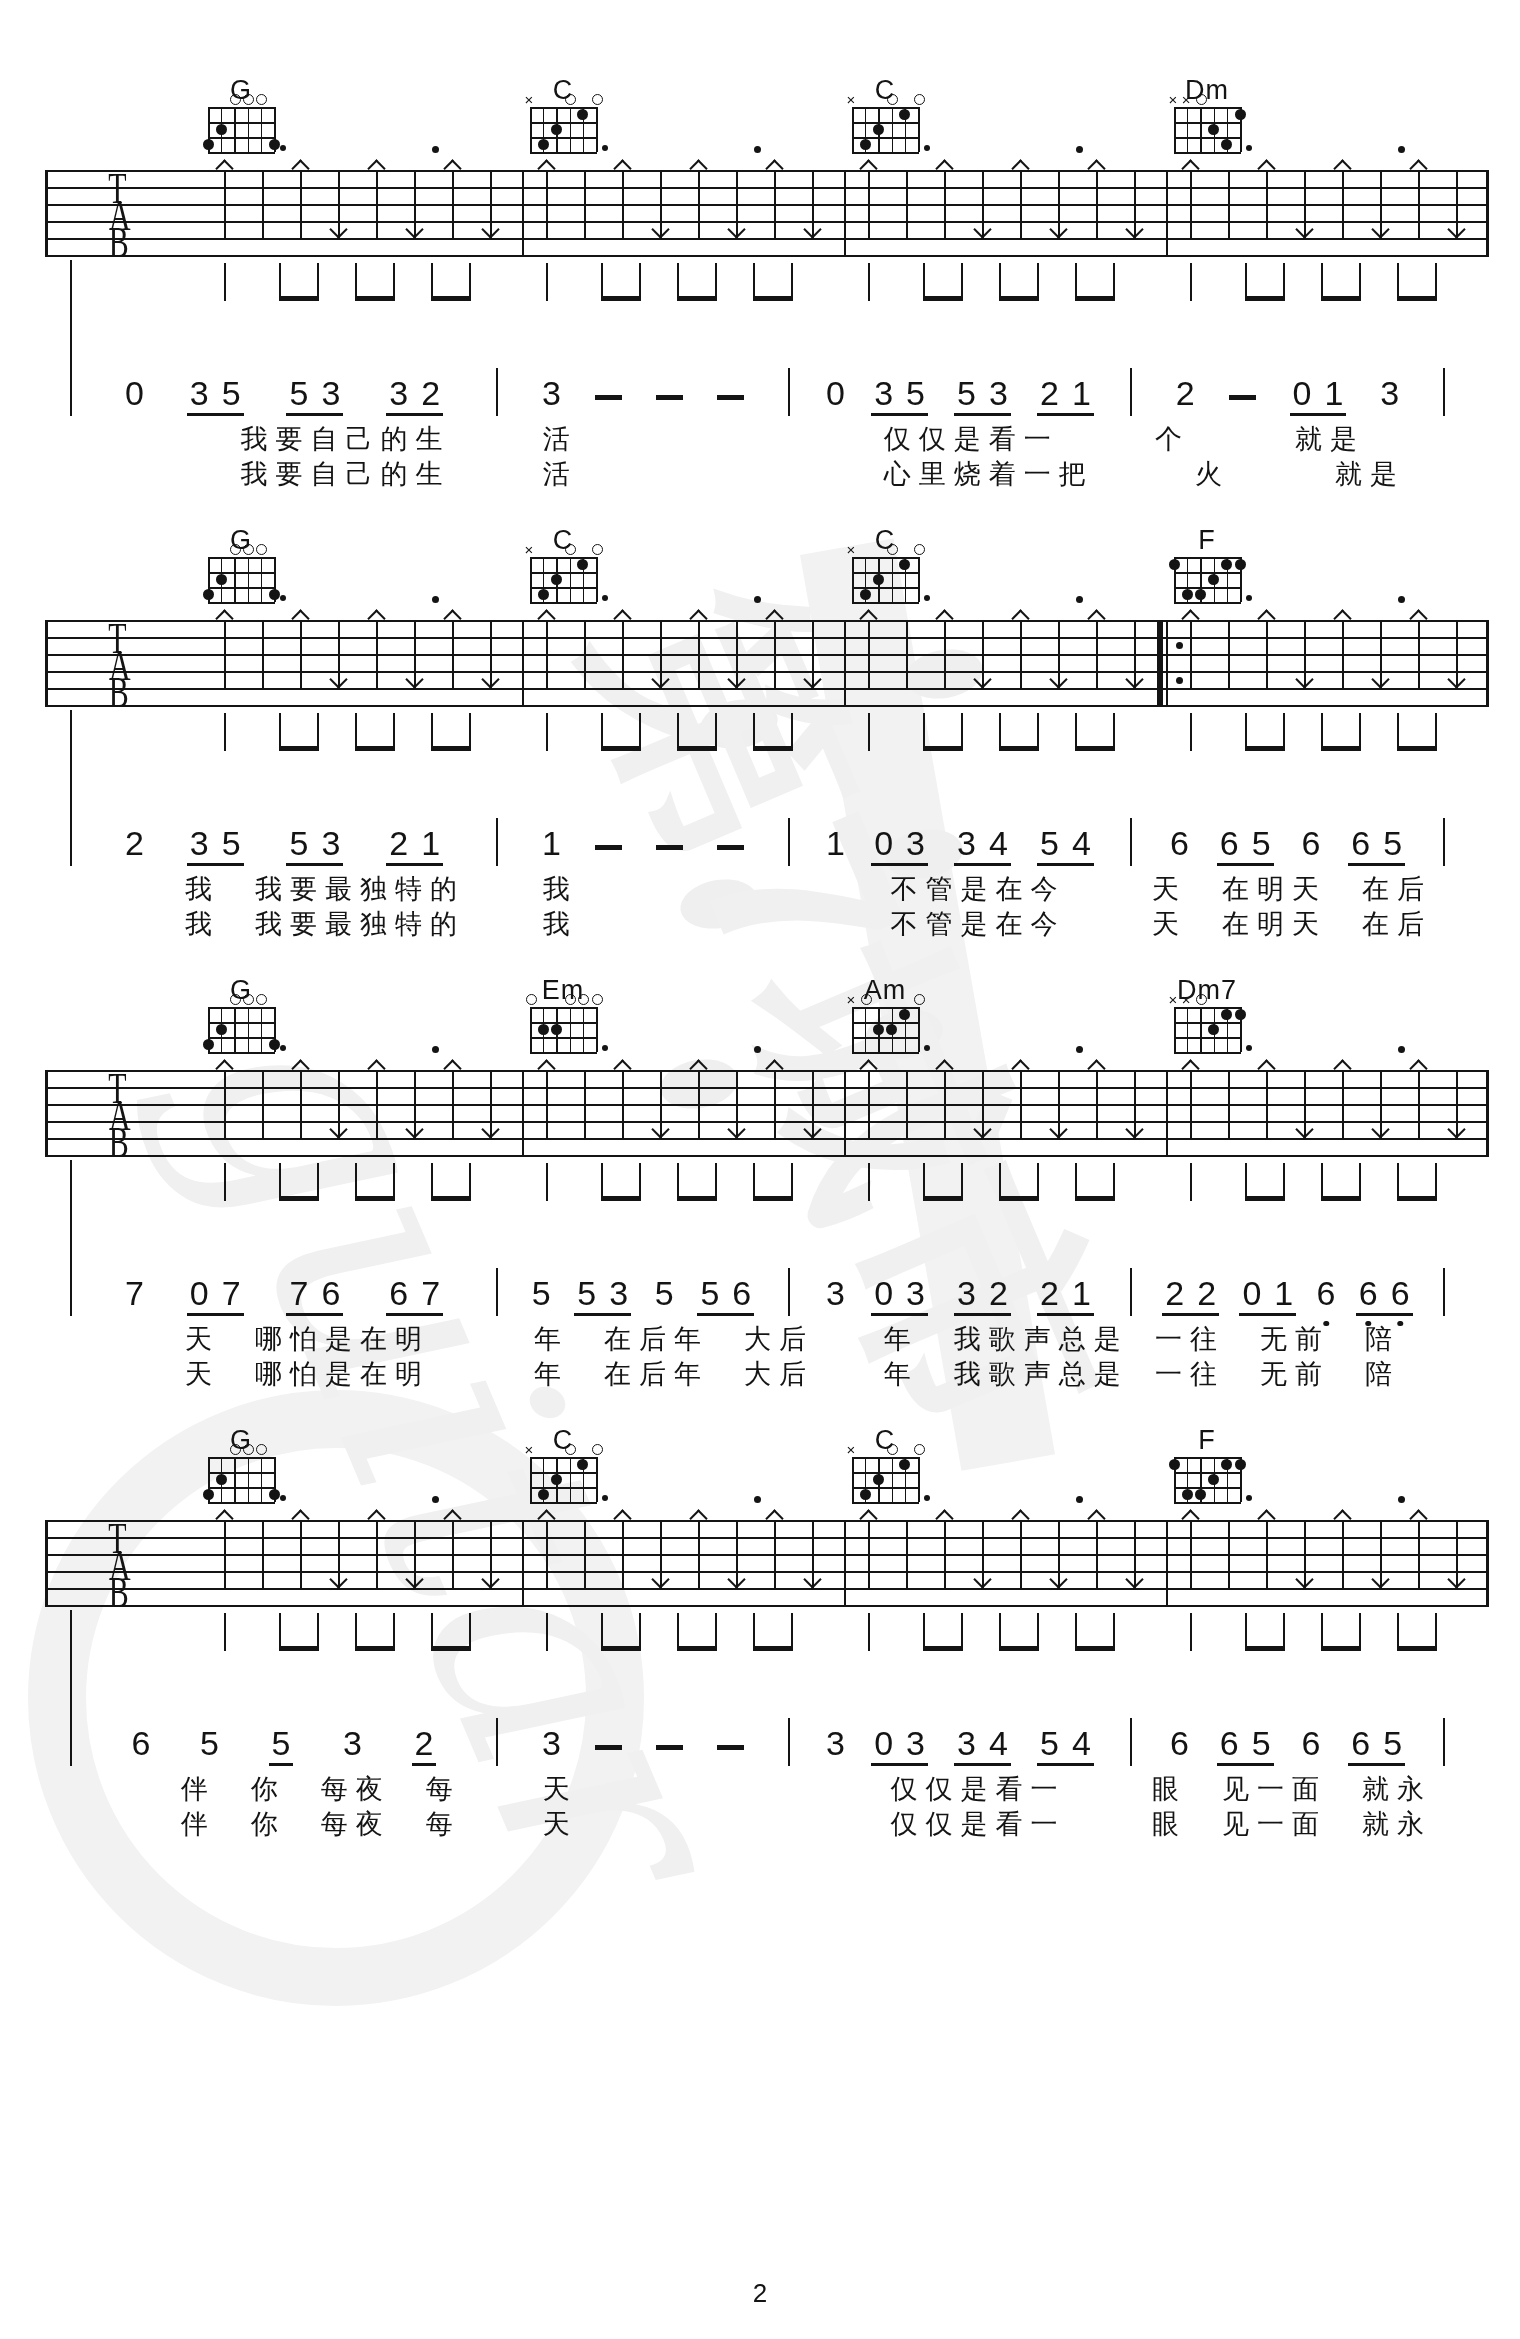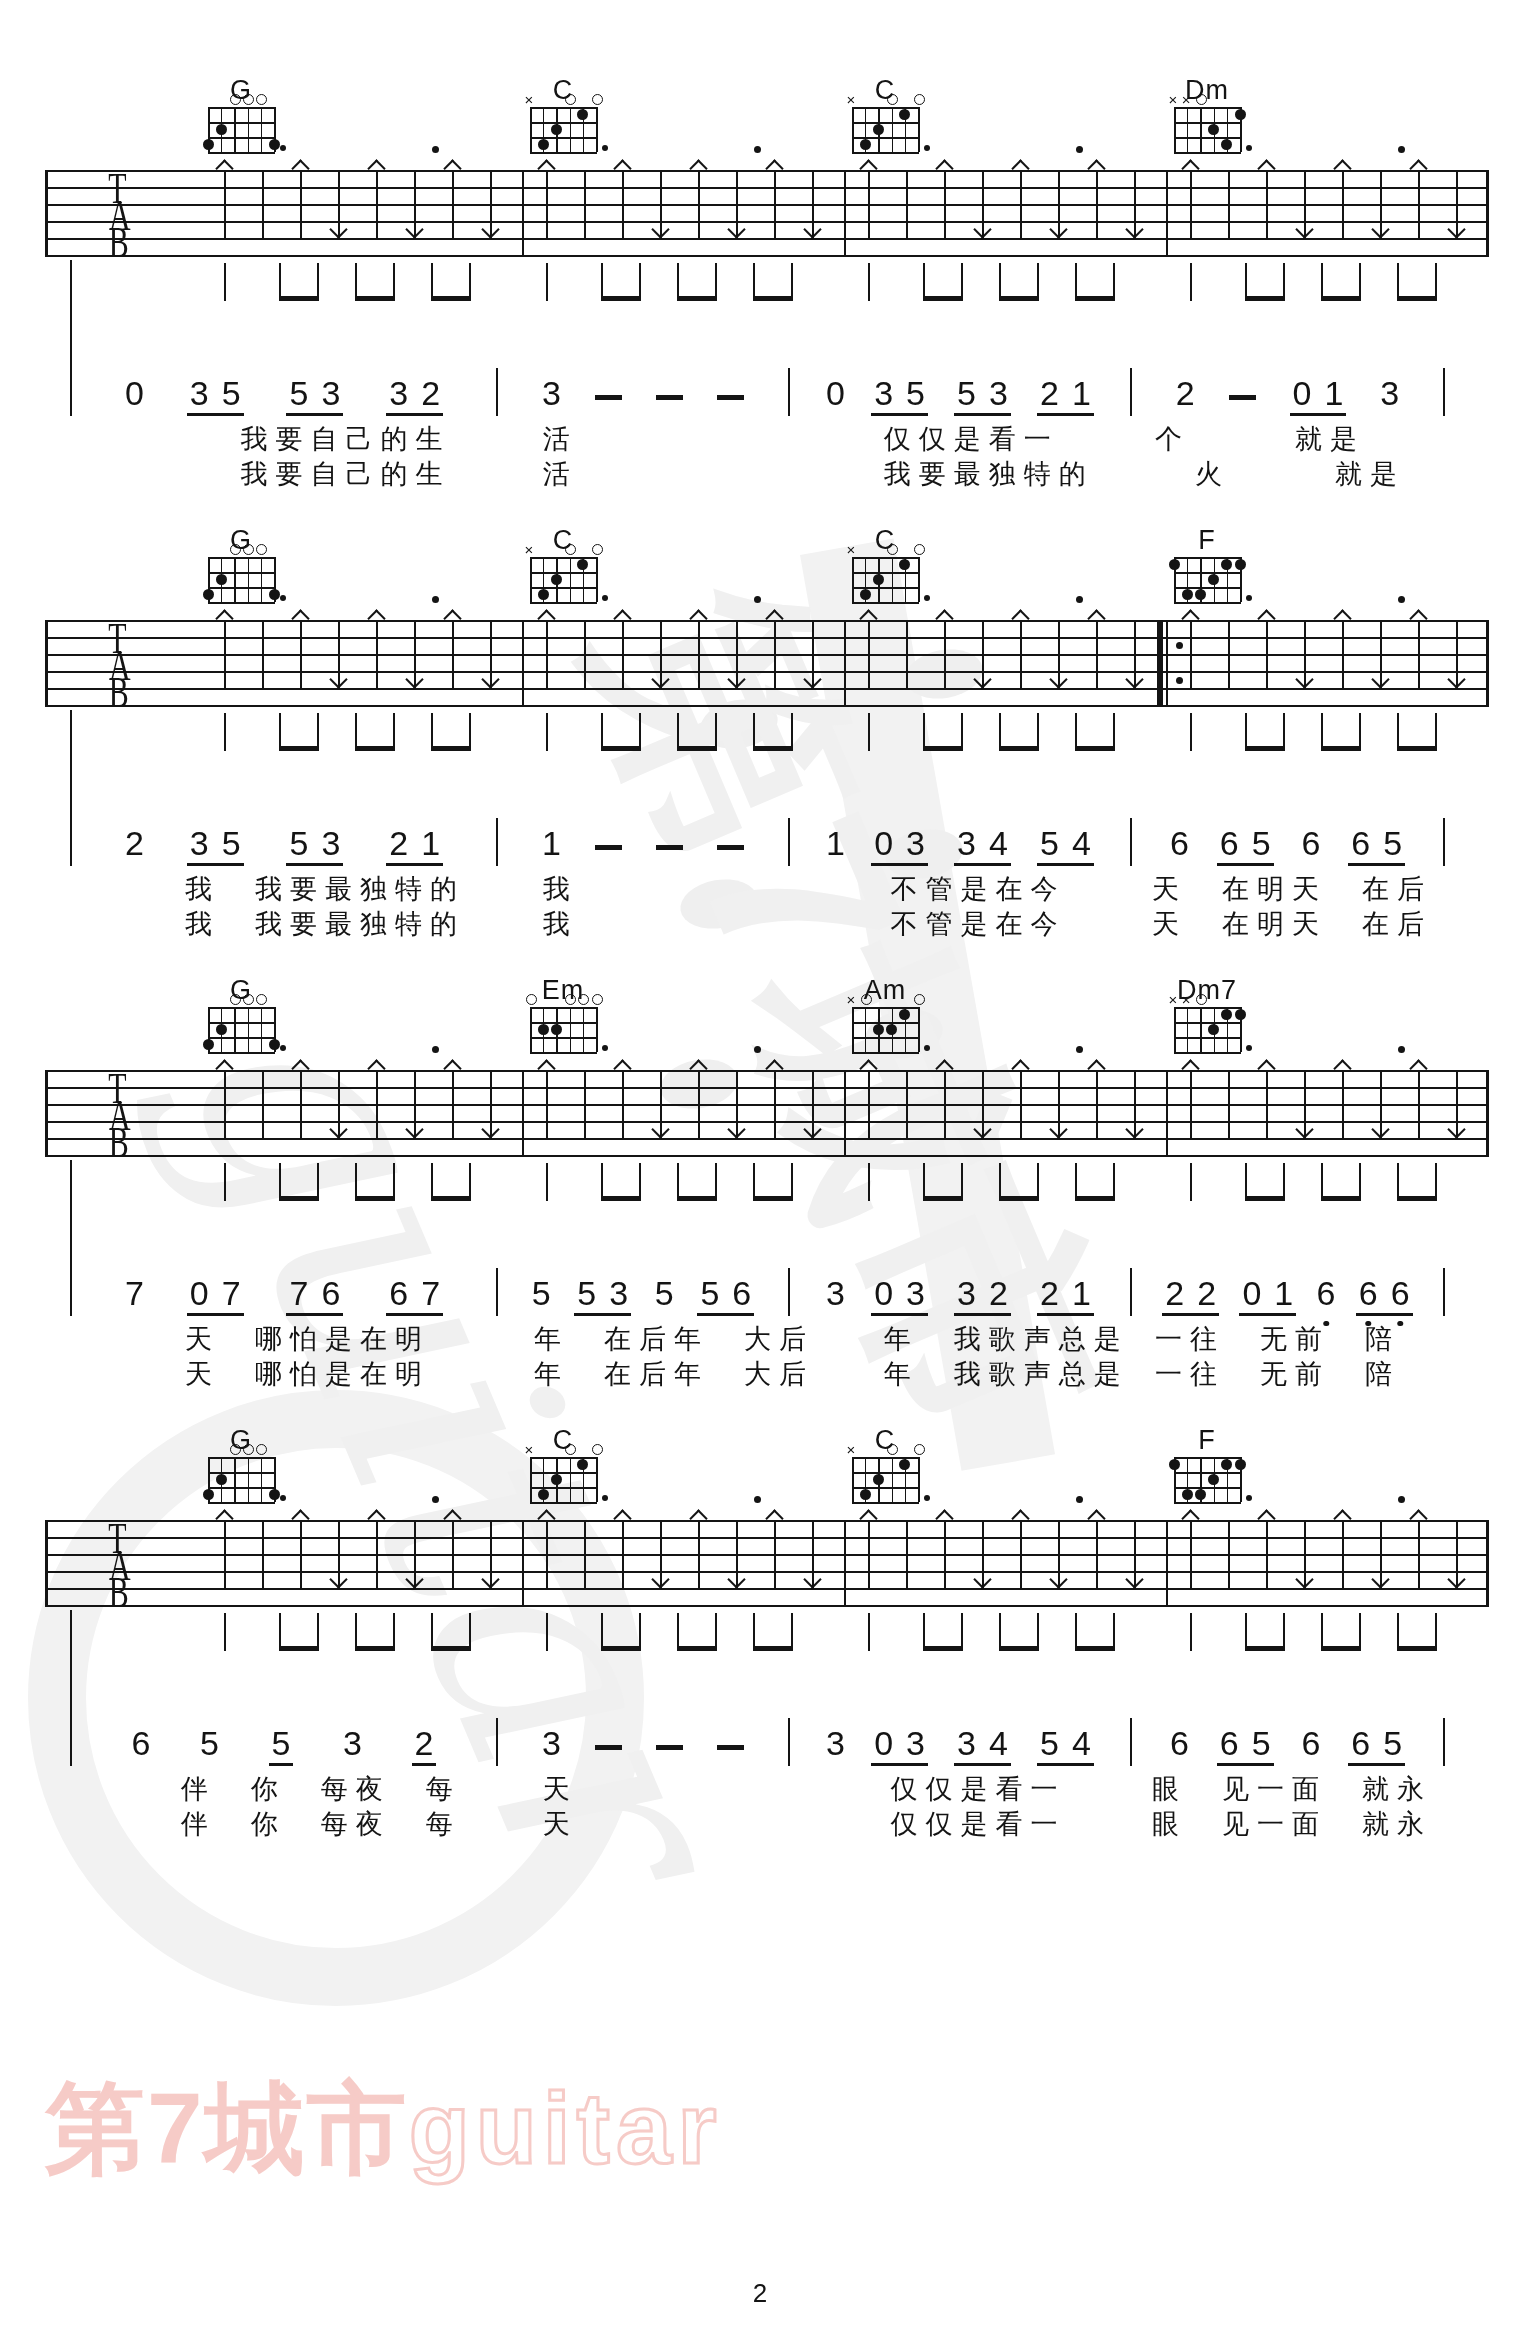--- a/index.html
+++ b/index.html
@@ -293,21 +293,21 @@
           <span class="dgt num">1</span>
         </span>
         <span class="num"><span class="dgt">3</span></span>
       </div>
       <div class="lyr" style="left: 240.4px; top: 424px;">我要自己的生</div>
       <div class="lyr" style="left: 542.72px; top: 424px;">活</div>
       <div class="lyr" style="left: 883.76px; top: 424px;">仅仅是看一</div>
       <div class="lyr" style="left: 1155.04px; top: 424px;">个　　　就是</div>
       <div class="lyr" style="left: 240.4px; top: 459px;">我要自己的生</div>
       <div class="lyr" style="left: 542.72px; top: 459px;">活</div>
-      <div class="lyr" style="left: 883.76px; top: 459px;">我要最独特的</div>
+      <div class="lyr" style="left: 883.76px; top: 459px;">心里烧着一把</div>
       <div class="lyr" style="left: 1195px; top: 459px; text-align: right;">火　　　就是</div>
       <div class="hl" style="left: 45px; top: 620px; width: 1443px; height: 2px;"></div>
       <div class="hl" style="left: 45px; top: 637px; width: 1443px; height: 2px;"></div>
       <div class="hl" style="left: 45px; top: 654px; width: 1443px; height: 2px;"></div>
       <div class="hl" style="left: 45px; top: 671px; width: 1443px; height: 2px;"></div>
       <div class="hl" style="left: 45px; top: 688px; width: 1443px; height: 2px;"></div>
       <div class="hl" style="left: 45px; top: 705px; width: 1443px; height: 2px;"></div>
       <div class="vl" style="left: 45px; top: 620px; width: 2.5px; height: 87px;"></div>
       <div class="vl" style="left: 1486px; top: 620px; width: 2.5px; height: 87px;"></div>
       <div class="vl" style="left: 522px; top: 620px; width: 2px; height: 87px;"></div>
@@ -1058,16 +1058,15 @@
       <div class="lyr" style="left: 180.76px; top: 1774px;">伴　你　每夜　每</div>
       <div class="lyr" style="left: 542.72px; top: 1774px;">天</div>
       <div class="lyr" style="left: 890.6px; top: 1774px;">仅仅是看一</div>
       <div class="lyr" style="left: 1151.91px; top: 1774px;">眼　见一面　就永</div>
       <div class="lyr" style="left: 180.76px; top: 1809px;">伴　你　每夜　每</div>
       <div class="lyr" style="left: 542.72px; top: 1809px;">天</div>
       <div class="lyr" style="left: 890.6px; top: 1809px;">仅仅是看一</div>
       <div class="lyr" style="left: 1151.91px; top: 1809px;">眼　见一面　就永</div>
     </div>
 
-  <div class="brand"><span>第7城市</span><span class="out">guitar</span></div>
 
   <div class="pageno">2</div>
 </div>
 
 </body></html>

